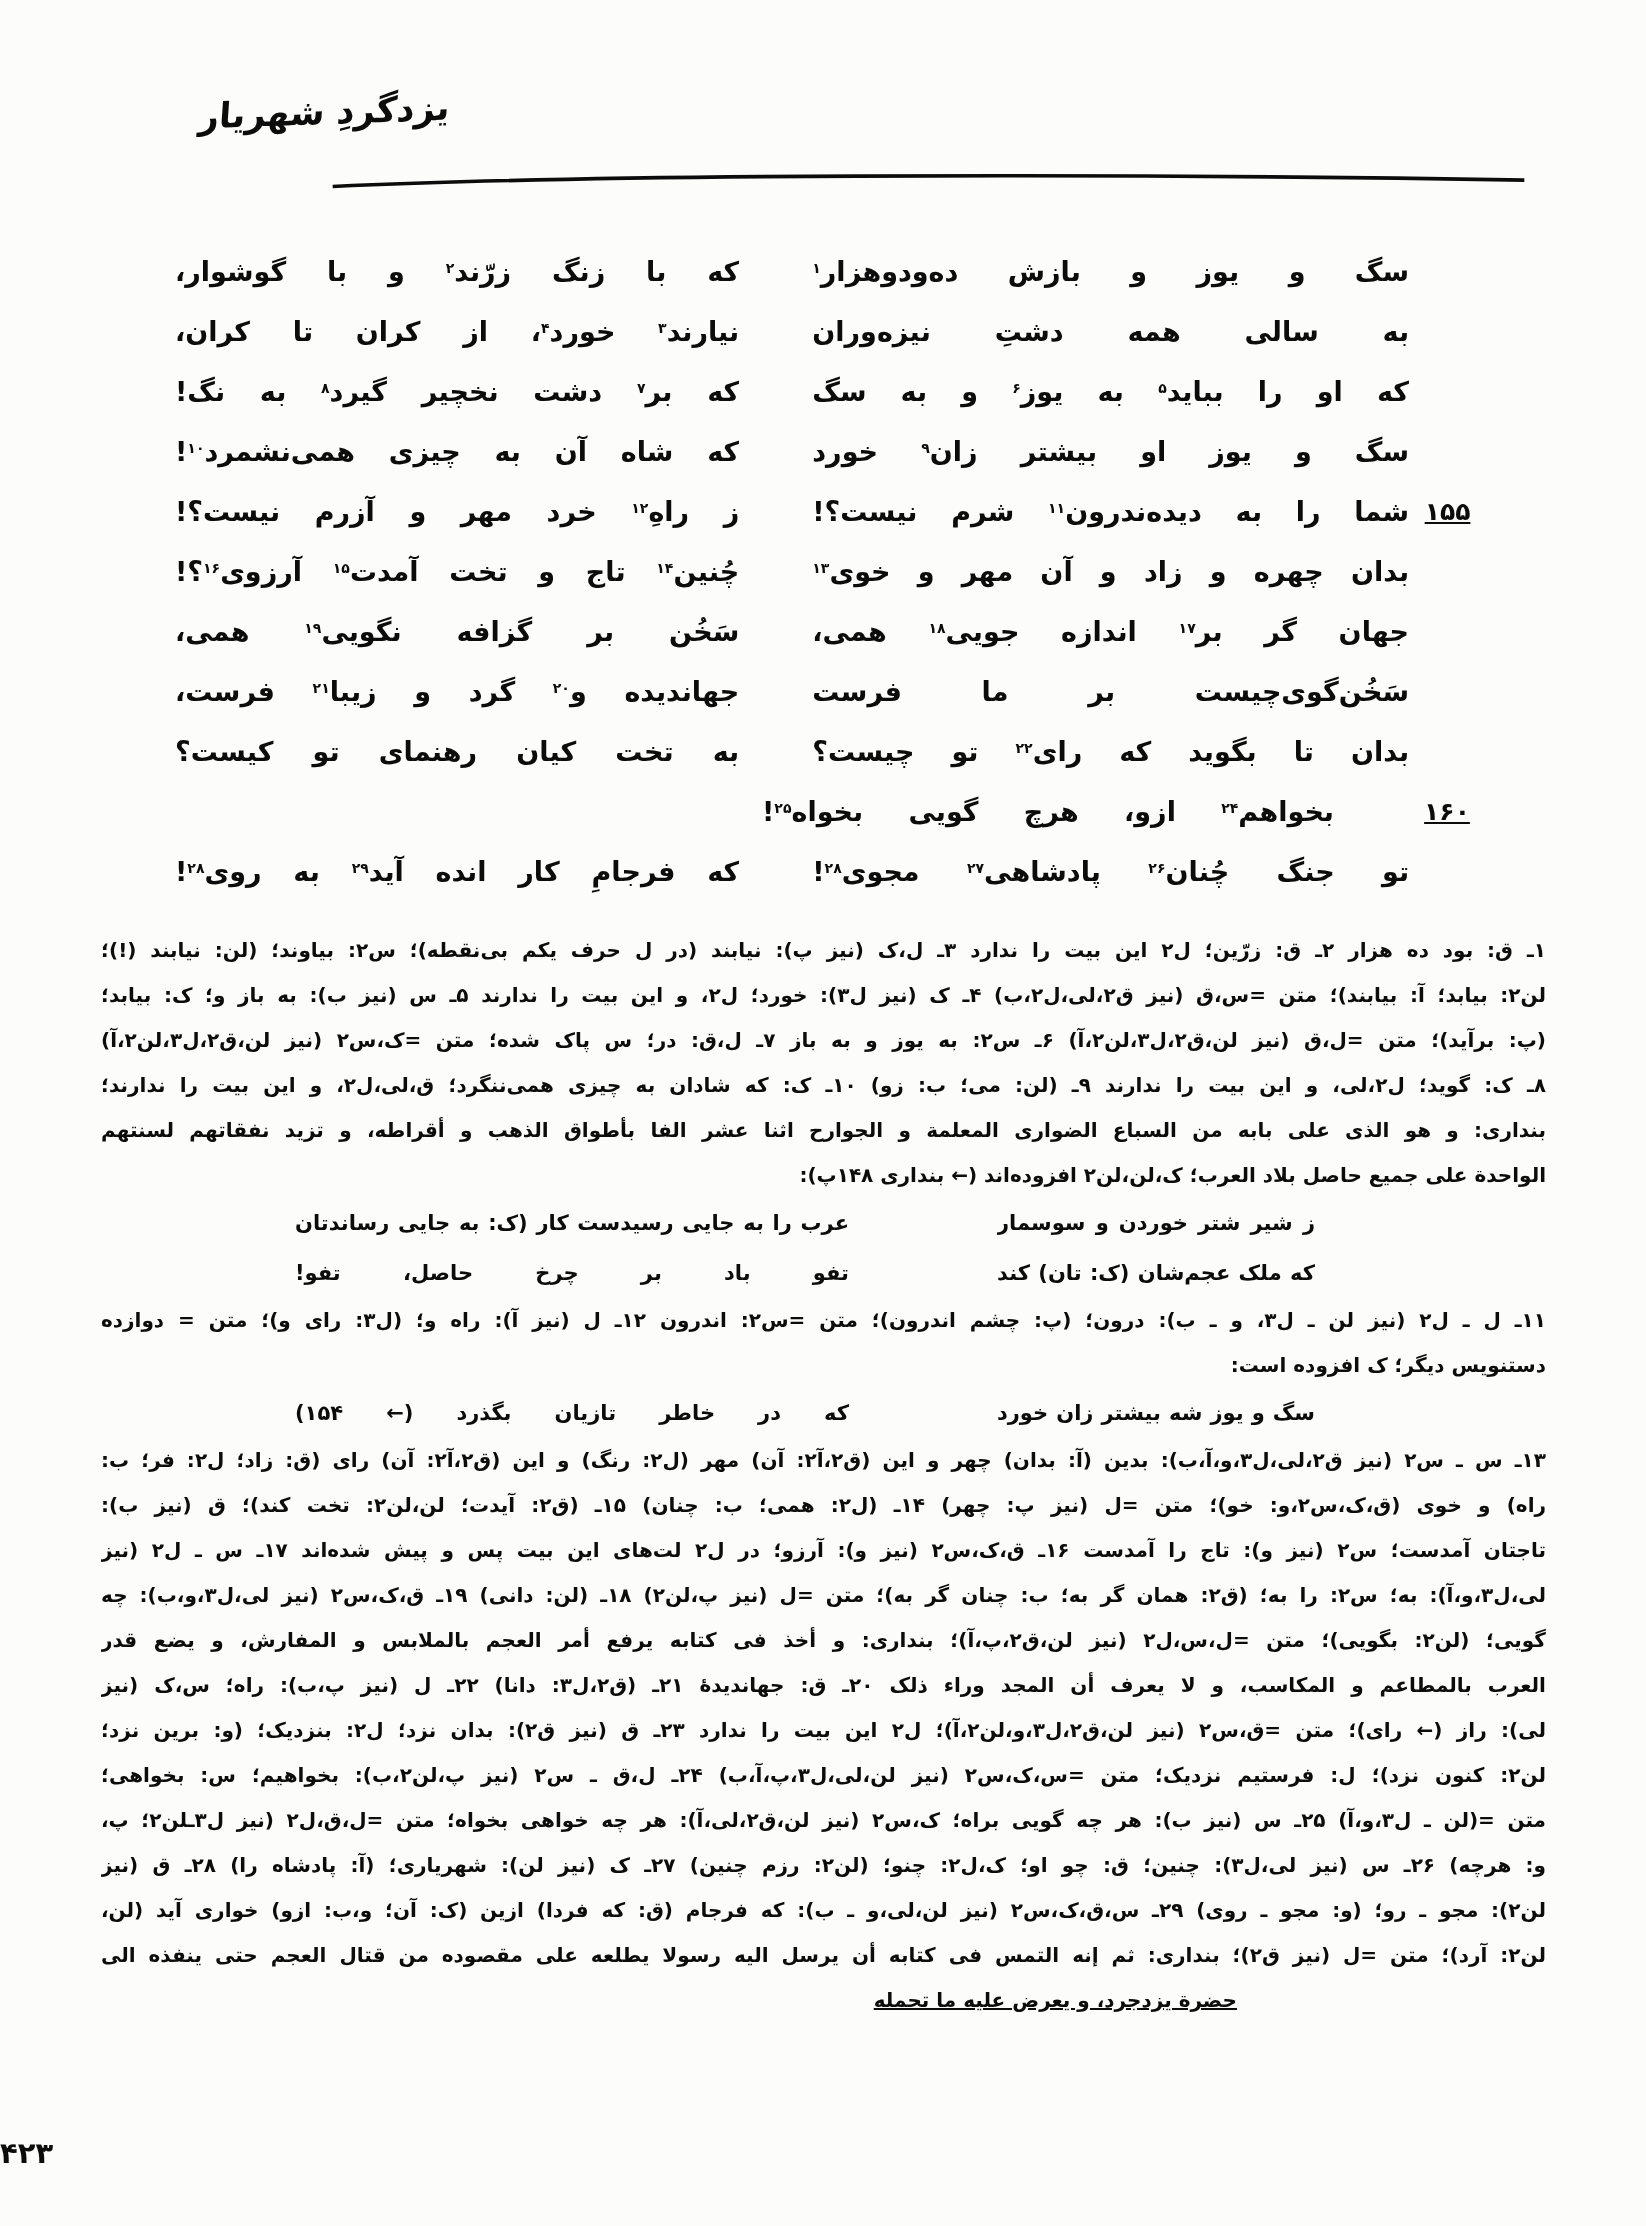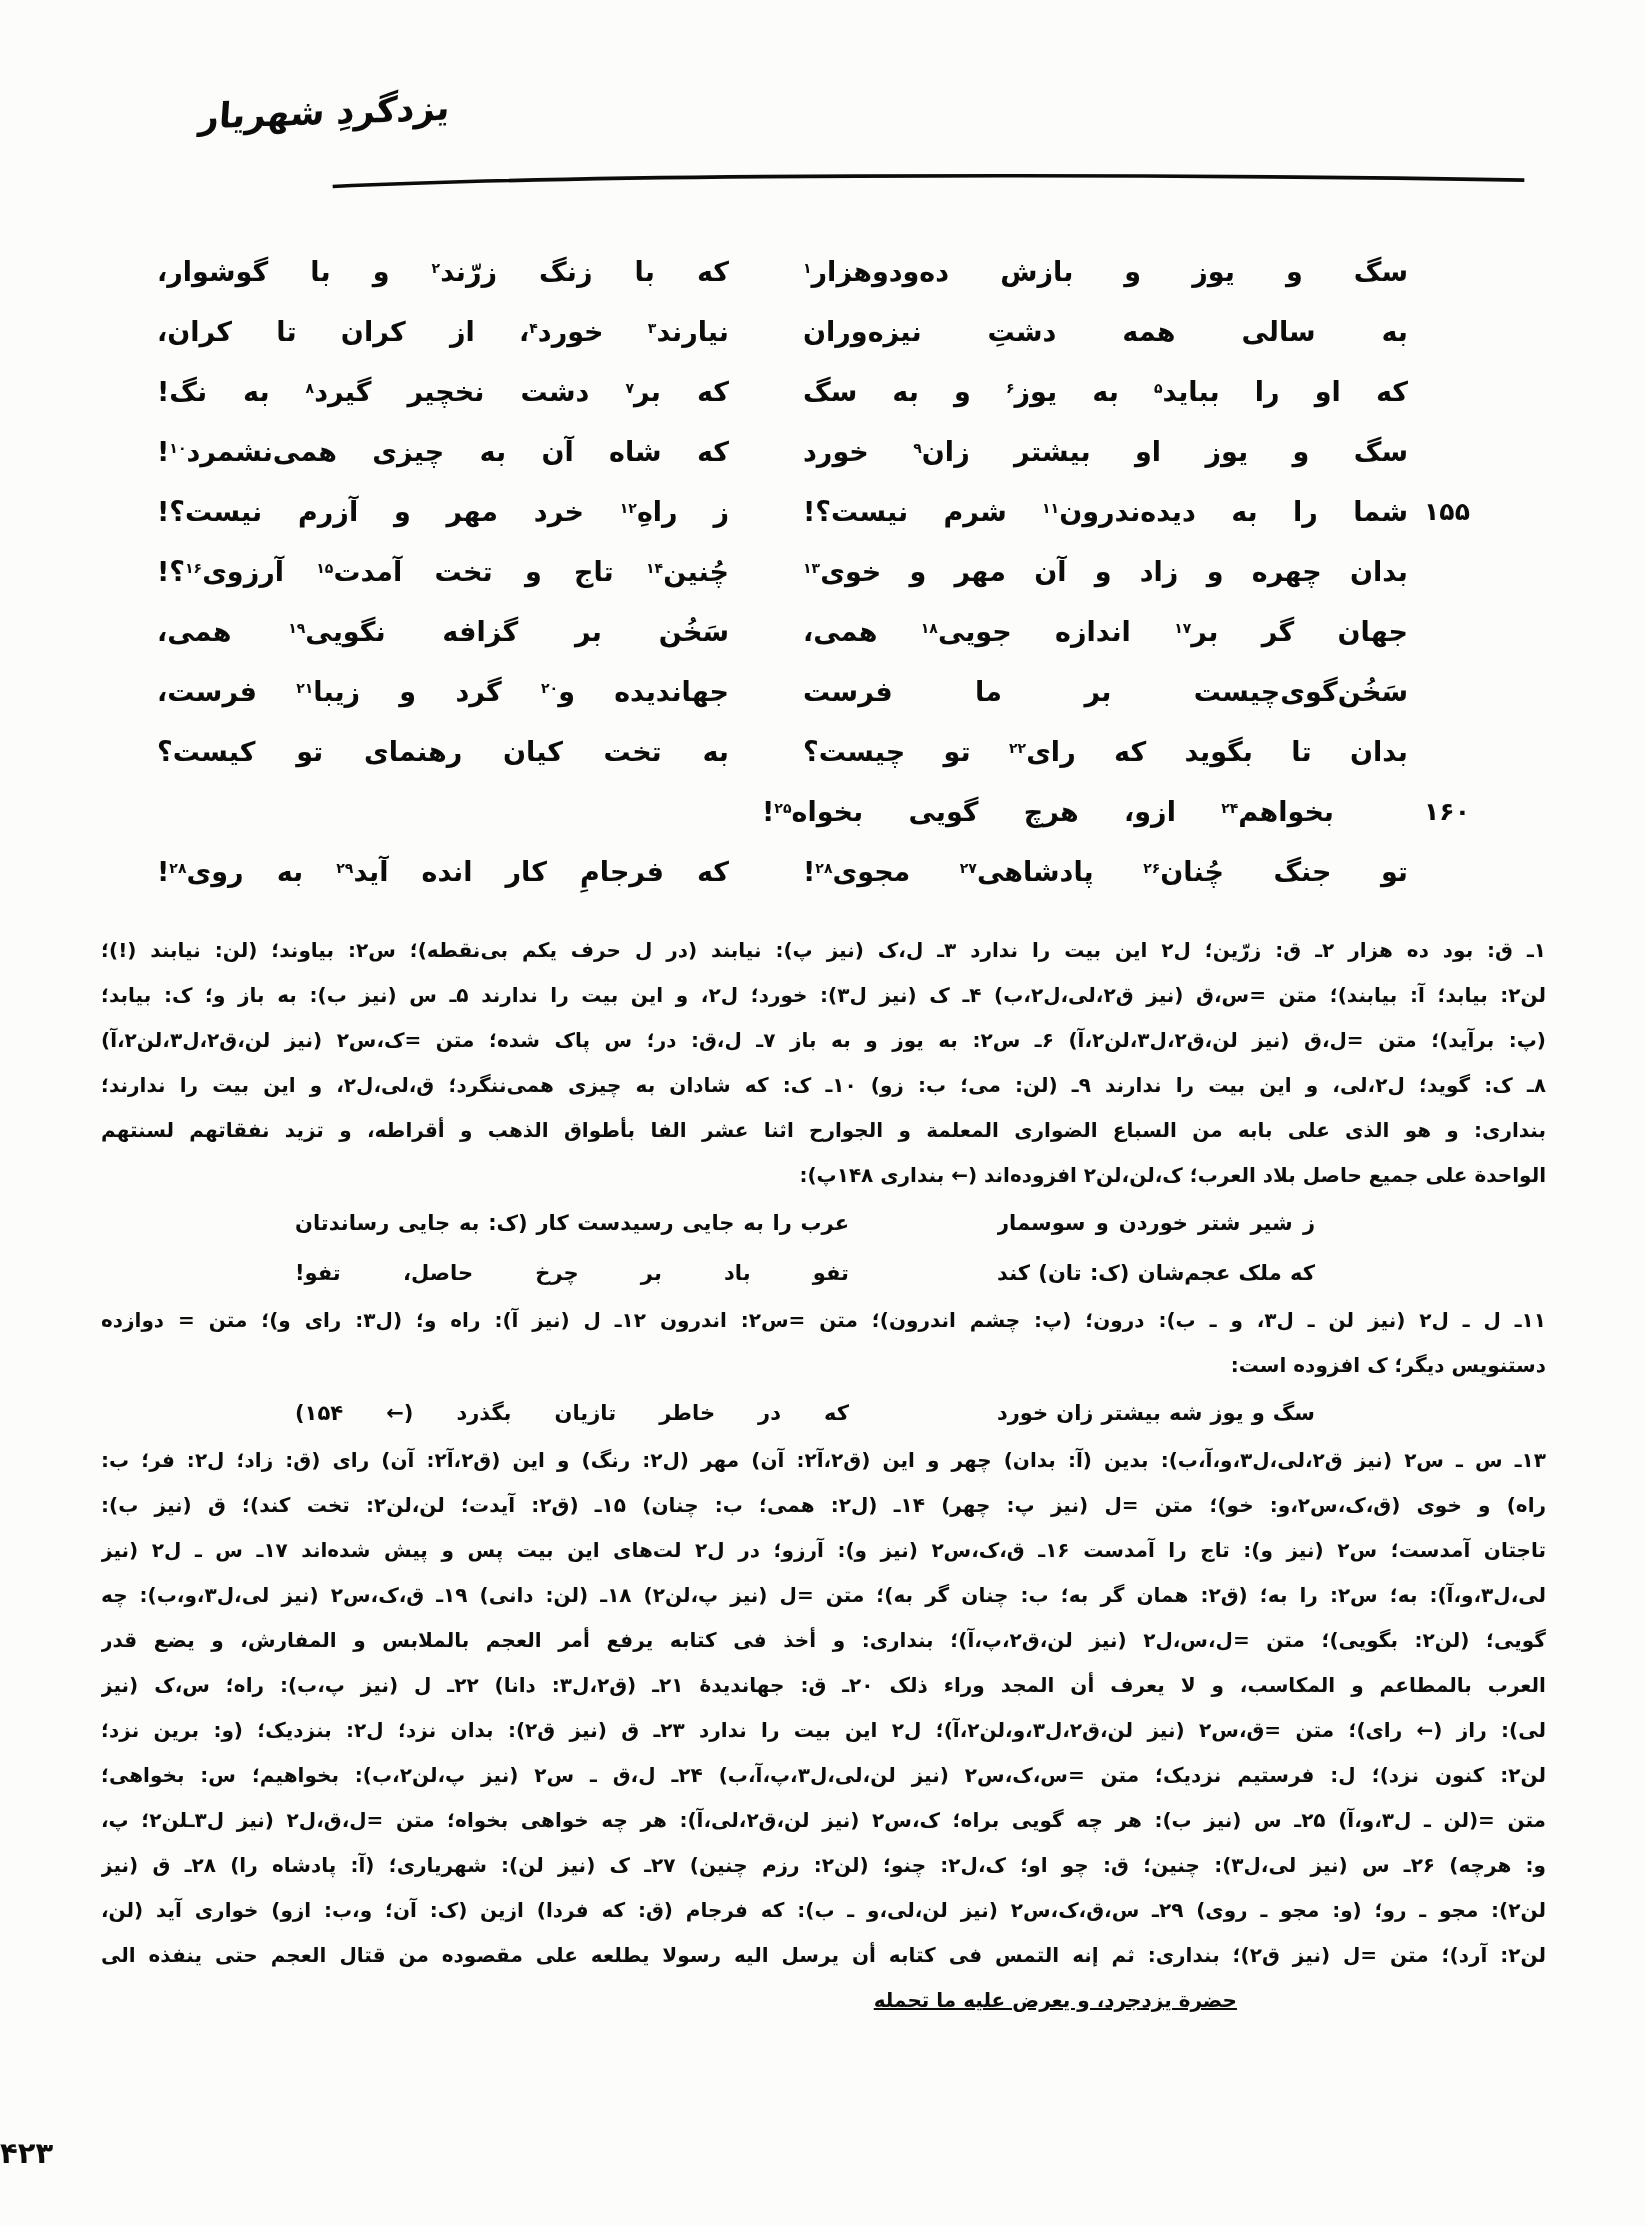--- a/index.html
+++ b/index.html
@@ -5,25 +5,25 @@
   html,body{margin:0;padding:0;background:#e8e8e4;}
   .page{position:relative;width:1647px;height:2226px;margin:0 auto;background:#fcfcfa;color:#0c0c0c;
         font-family:"DejaVu Sans",sans-serif;overflow:hidden;}
   
   .title{position:absolute;left:199px;top:92px;font-size:35px;font-weight:700;
          transform:rotate(-2deg) skewX(-6deg);letter-spacing:0.9px;}
   .rule{position:absolute;left:325px;top:170px;}
   
   .poem{position:absolute;top:242px;right:161px;width:1329px;}
   .vrow{display:flex;height:60px;}
-  .vnum{width:78px;font-size:25px;font-weight:700;line-height:60px;text-align:center;}
+  .vnum{width:78px;font-size:25px;font-weight:700;line-height:60px;text-align:center;text-decoration:underline;}
   .hemi{font-size:27px;font-weight:700;line-height:60px;text-align:justify;text-align-last:justify;overflow:hidden;}
   .hr{width:605px;}
   .vgap{width:74px;}
-  .hl{width:572px;}
+  .hl{width:572px;margin-left:18px;}
   sup{font-size:0.52em;vertical-align:0.6em;line-height:0;}
   
   .apparatus{position:absolute;top:928px;right:101px;width:1445px;font-size:20px;font-weight:700;}
   .aline{height:45px;line-height:45px;overflow:hidden;}
   .just{text-align:justify;text-align-last:justify;}
   .plain{text-align:right;}
   .indent{text-align:right;padding-left:0;padding-right:309px;box-sizing:border-box;text-decoration:underline;}
   .acouplet{display:flex;height:50px;line-height:50px;padding-right:231px;font-size:21px;}
   .cr{width:318px;text-align:justify;text-align-last:justify;overflow:hidden;}
   .cgap{width:148px;}

